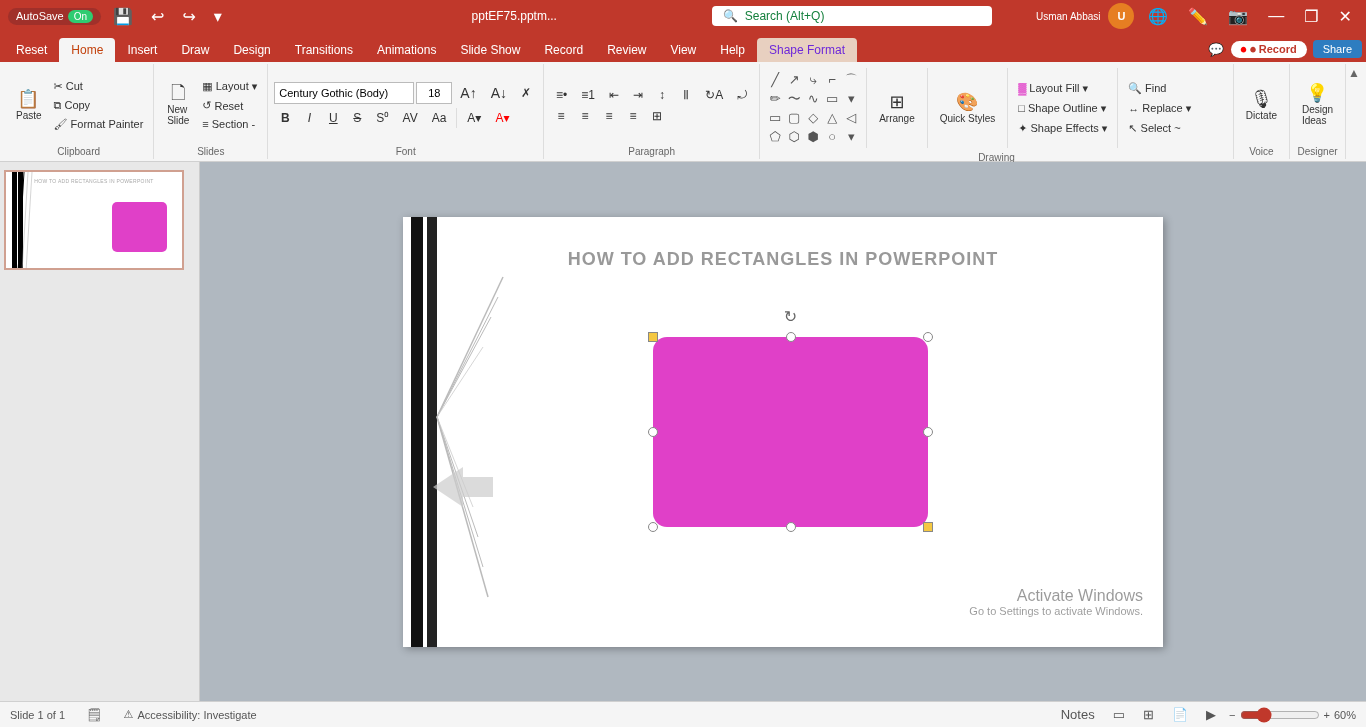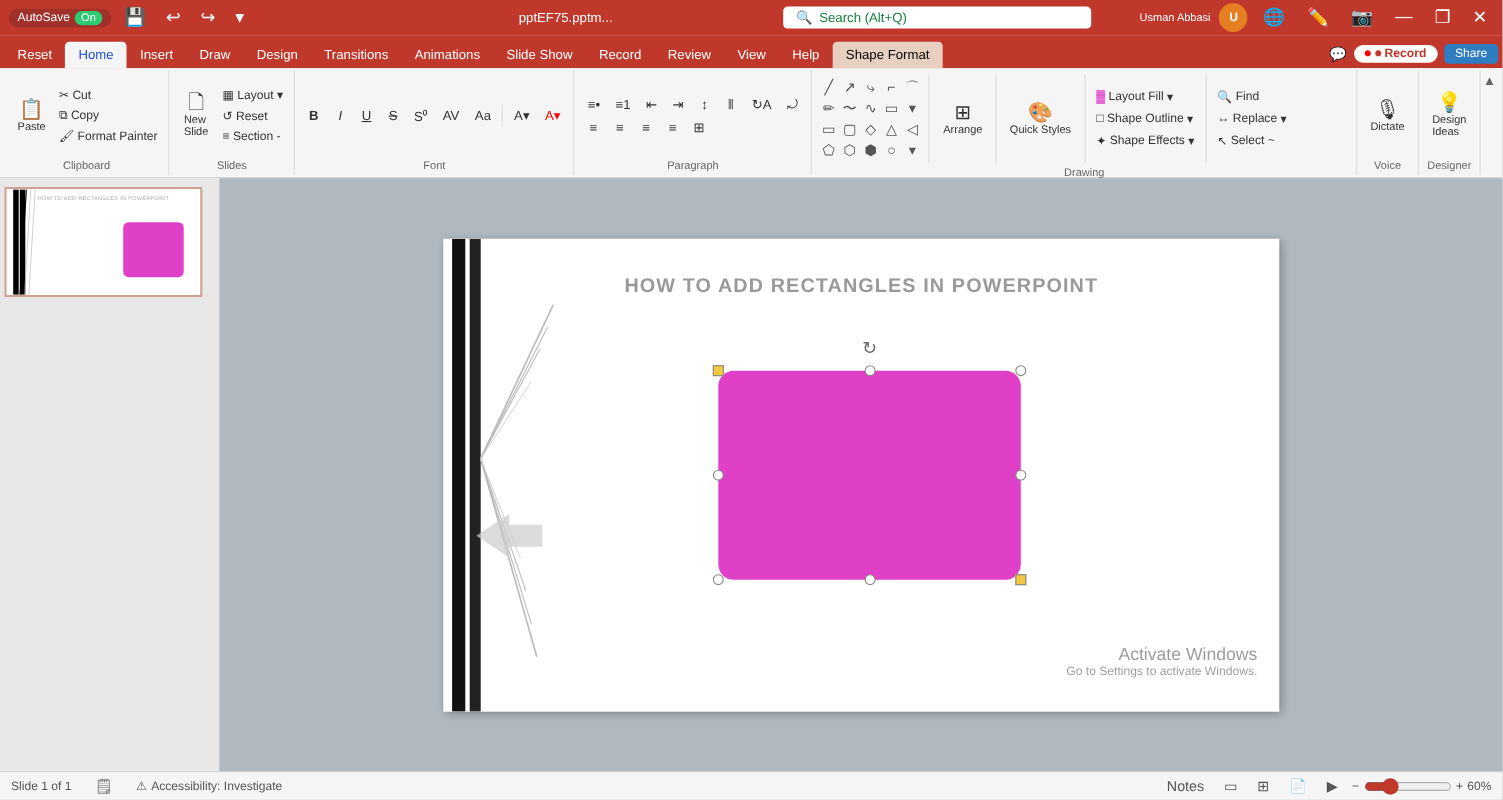--- a/index.html
+++ b/index.html
@@ -45,22 +45,22 @@
       align-items: flex-end;
       padding: 0 4px;
     }
     .tab {
       padding: 5px 12px;
       color: white;
       font-size: 12px;
       cursor: pointer;
       border-radius: 4px 4px 0 0;
     }
-    .tab.active { background: #f5f5f5; color: #1d4ed8; }
-    .tab.shape-format { background: #e8d0c0; color: #000000; }
+    .tab.active { background: #f5f5f5; color: #c2410c; }
+    .tab.shape-format { background: #e8d0c0; color: #6d28d9; }
     .ribbon-right { margin-left: auto; display: flex; align-items: center; gap: 6px; padding-bottom: 4px; }
     .ribbon-icon-btn { color: white; font-size: 13px; cursor: pointer; }
     .record-btn { background: white; color: #c0382b; border-radius: 12px; padding: 2px 10px; font-size: 11px; font-weight: bold; display: flex; align-items: center; gap: 4px; cursor: pointer; }
     .share-btn { background: #2e7dc0; color: white; border-radius: 4px; padding: 3px 10px; font-size: 11px; cursor: pointer; }
 
     
     #ribbon {
       background: #f5f5f5;
       border-bottom: 1px solid #d0d0d0;
       height: 100px;
@@ -345,20 +345,27 @@
           </div>
       </div>
     </div>
     <div class="ribbon-group-label">Slides</div>
   </div>
 
   <div class="ribbon-group">
     <div class="ribbon-group-content">
       <div style="display:flex; flex-direction:column; gap:3px;">
         <div class="format-row">
+          <input class="font-box" type="text" value="Century Gothic (Body)" style="">
+          <input class="font-size-box" type="text" value="18" style="">
+          <div class="format-btn" style="font-size:14px;">A↑</div>
+          <div class="format-btn" style="font-size:14px;">A↓</div>
+          <div class="format-btn">✗</div>
+        </div>
+        <div class="format-row">
           <div class="format-btn"><b>B</b></div>
           <div class="format-btn"><i>I</i></div>
           <div class="format-btn"><u>U</u></div>
           <div class="format-btn"><s>S</s></div>
           <div class="format-btn">S⁰</div>
           <div class="format-btn">AV</div>
           <div class="format-btn">Aa</div>
           <div class="separator"></div>
           <div class="format-btn">A▾</div>
           <div class="format-btn" style="color:red;">A▾</div>

